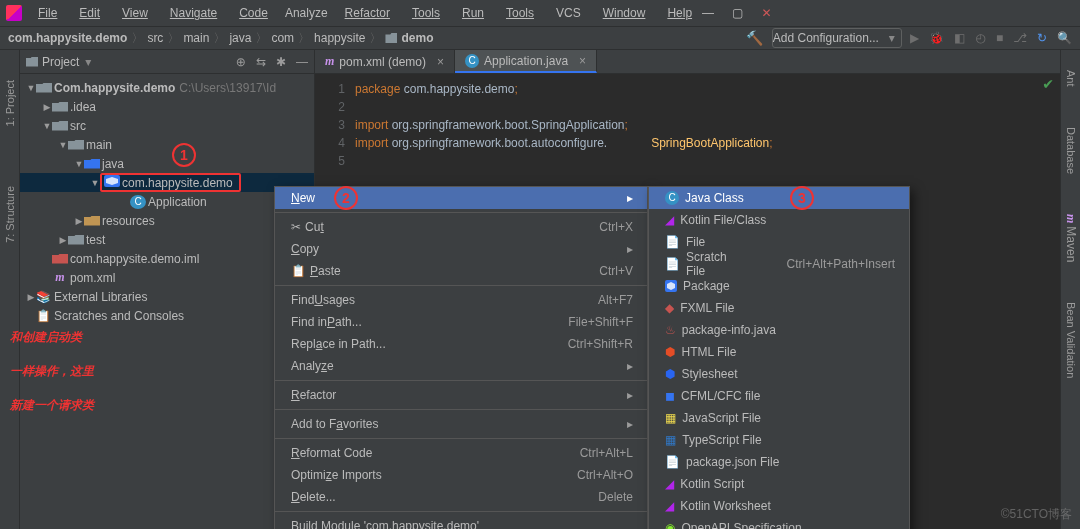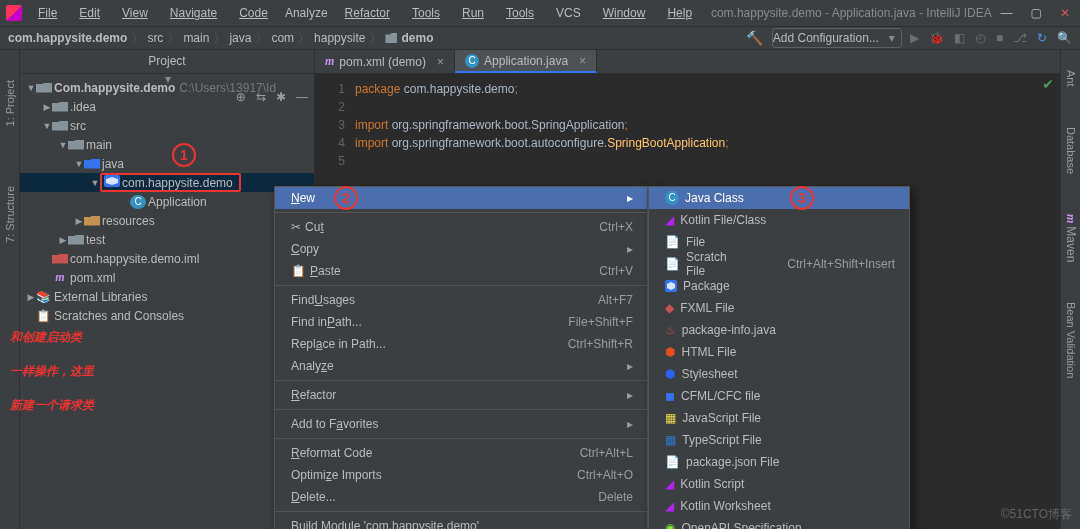--- a/index.html
+++ b/index.html
@@ -18,21 +18,21 @@
 .navbar .right-tools { margin-left: auto; display: flex; align-items: center; gap: 8px; color: #87939a; }
 .hammer-icon { color: #6e6e6e; font-size: 14px; }
 .add-config { border: 1px solid #5e6060; border-radius: 3px; padding: 2px 22px 2px 0; color: #bbbbbb; background: #3c3f41; position: relative; }
 .add-config:after { content: "▾"; position: absolute; right: 6px; top: 2px; color: #888; }
 .tool-icons { display: flex; gap: 10px; color: #6e6e6e; }
 .tool-icons span.bug { color: #6e6e6e; }
 .body-row { display: flex; height: calc(100% - 50px); }
 .left-gutter { width: 20px; background: #3c3f41; border-right: 1px solid #2d2f30; display: flex; flex-direction: column; align-items: center; padding-top: 30px; gap: 60px; }
 .left-gutter .vert { writing-mode: vertical-rl; transform: rotate(180deg); color: #9b9b9b; font-size: 11px; }
 .project-pane { width: 295px; background: #3c3f41; border-right: 1px solid #2d2f30; display: flex; flex-direction: column; }
-.project-header { height: 24px; display: flex; align-items: center; padding: 0 6px; border-bottom: 1px solid #2d2f30; gap: 4px; flex-direction: column; }
+.project-header { height: 24px; display: flex; align-items: center; padding: 0 6px; border-bottom: 1px solid #2d2f30; gap: 4px; }
 .project-header .title { color: #bbbbbb; }
 .project-header .tools { margin-left: auto; display: flex; gap: 10px; color: #9b9b9b; }
 .tree { padding: 4px 0; }
 .tree .row { display: flex; align-items: center; height: 19px; padding-left: 4px; white-space: nowrap; }
 .tree .arrow { width: 10px; text-align: center; color: #9b9b9b; font-size: 9px; }
 .tree .icon { width: 16px; text-align: center; }
 .tree .lbl { margin-left: 2px; }
 .tree .dim { color: #787878; margin-left: 4px; }
 .tree .sel { background: #0d293e; }
 .tree .sel-box { border: 2px solid #e33; border-radius: 2px; padding: 0 6px 0 2px; }
@@ -42,21 +42,21 @@
 .tabs { height: 24px; background: #3c3f41; display: flex; align-items: stretch; border-bottom: 1px solid #2d2f30; }
 .tab { display: flex; align-items: center; gap: 5px; padding: 0 10px; color: #bbbbbb; border-right: 1px solid #2d2f30; }
 .tab.active { background: #4e5254; border-bottom: 2px solid #3574f0; }
 .tab .x { color: #9b9b9b; margin-left: 6px; }
 .m-icon { color: #c792ea; font-style: italic; font-weight: bold; font-family: serif; }
 .c-icon { display:inline-block; width:14px; height:14px; border-radius:50%; background:#3592c4; color:#fff; text-align:center; line-height:14px; font-size:10px; }
 .code { padding: 6px 0 0 0; font-family: "JetBrains Mono", Consolas, monospace; font-size: 13px; display: flex; }
 .gutter { width: 40px; text-align: right; color: #606366; padding-right: 10px; }
 .gutter div { height: 18px; line-height: 18px; }
 .lines div { height: 18px; line-height: 18px; white-space: pre; }
-.kw { color: #cc7832; } .pkg { color: #a9b7c6; } .ann { color: #ffc66d; } .semi{color:#cc7832;}
+.kw { color: #cc7832; } .pkg { color: #a9b7c6; } .ann { color: #ffc66d; margin-left: 44px; } .semi{color:#cc7832;}
 .right-gutter { width: 20px; background: #3c3f41; border-left: 1px solid #2d2f30; display:flex; flex-direction:column; align-items:center; gap:40px; padding-top:20px;}
 .right-gutter .vert { writing-mode: vertical-rl; color: #9b9b9b; font-size: 11px; }
 
 
 .ctx { position: absolute; background: #3c3f41; border: 1px solid #555; box-shadow: 4px 4px 10px rgba(0,0,0,.5); }
 .ctx .itm { display: flex; align-items: center; height: 22px; padding: 0 14px 0 16px; color: #bbbbbb; position: relative; }
 .ctx .itm .sc { margin-left: auto; color: #9b9b9b; padding-left: 40px; }
 .ctx .itm .arr { margin-left: auto; color: #9b9b9b; padding-left: 20px; }
 .ctx .sep { height: 1px; background: #555; margin: 3px 0; }
 .ctx .hl { background: #4b6eaf; color: #ffffff; }
@@ -82,21 +82,20 @@
     <span><span class="u">Code</span></span>
     <span>Analyze</span>
     <span><span class="u">Refactor</span></span>
     <span><span class="u">Tools</span></span>
     <span><span class="u">Run</span></span>
     <span><span class="u">Tools</span></span>
     <span><span>VCS</span></span>
     <span><span class="u">Window</span></span>
     <span><span class="u">Help</span></span>
   </div>
-  <div class="doc-title">com.happysite.demo - Application.java - IntelliJ IDEA</div>
   <div class="win-ctrls">
     <span>—</span>
     <span>▢</span>
     <span class="close">✕</span>
   </div>
 </div>
 
 <div class="navbar">
   <div class="crumb">
     <b>com.happysite.demo</b>
@@ -290,21 +289,21 @@
       <span style="color:#b125ea;margin-right:6px">◢</span>
       <span>Kotlin File/Class</span>
     </div>
   <div class="itm">
       <span style="margin-right:6px">📄</span>
       <span>File</span>
     </div>
   <div class="itm">
       <span style="margin-right:6px">📄</span>
       <span>Scratch File</span>
-      <span class="sc">Ctrl+Alt+Shift+Insert</span>
+      <span class="sc">Ctrl+Alt+Path+Insert</span>
     </div>
   <div class="itm">
       <span class="pkg-icon" style="margin-right:6px"></span>
       <span>Package</span>
     </div>
   <div class="itm">
       <span style="color:#c75450;margin-right:6px">◆</span>
       <span>FXML File</span>
     </div>
   <div class="itm">

